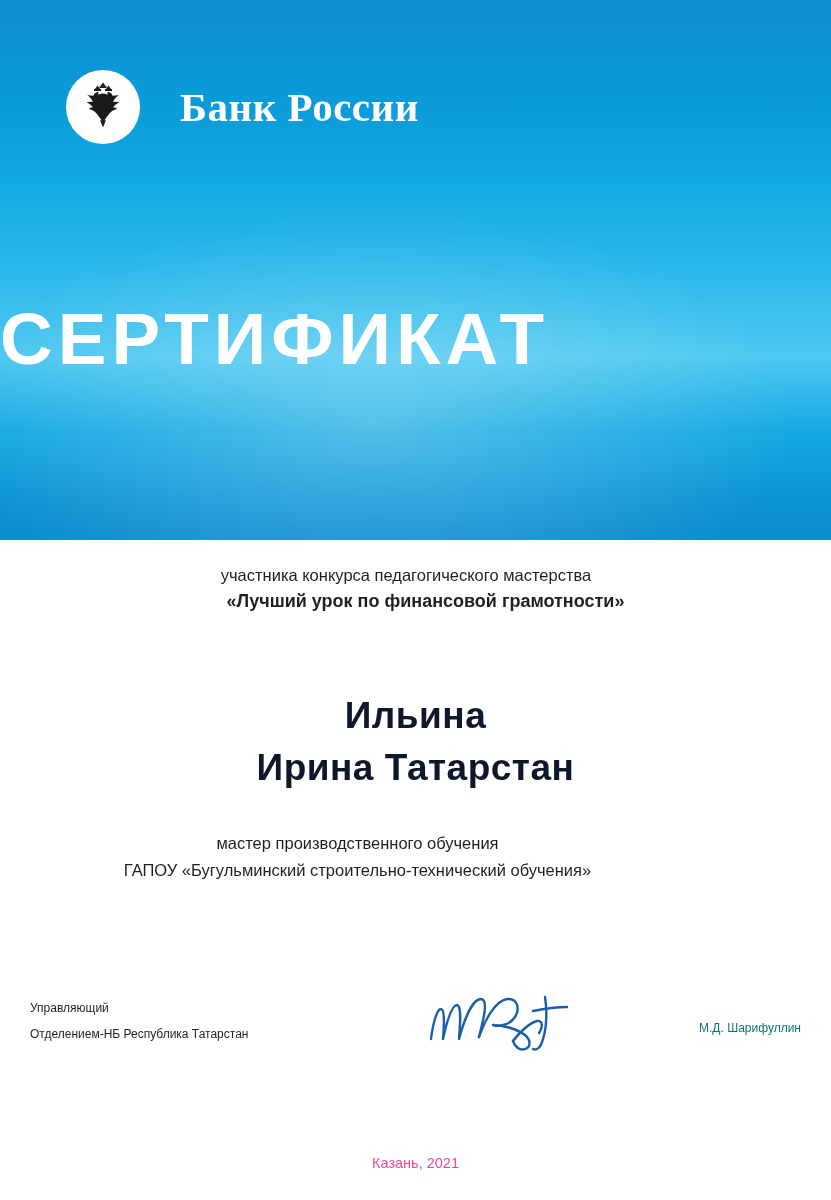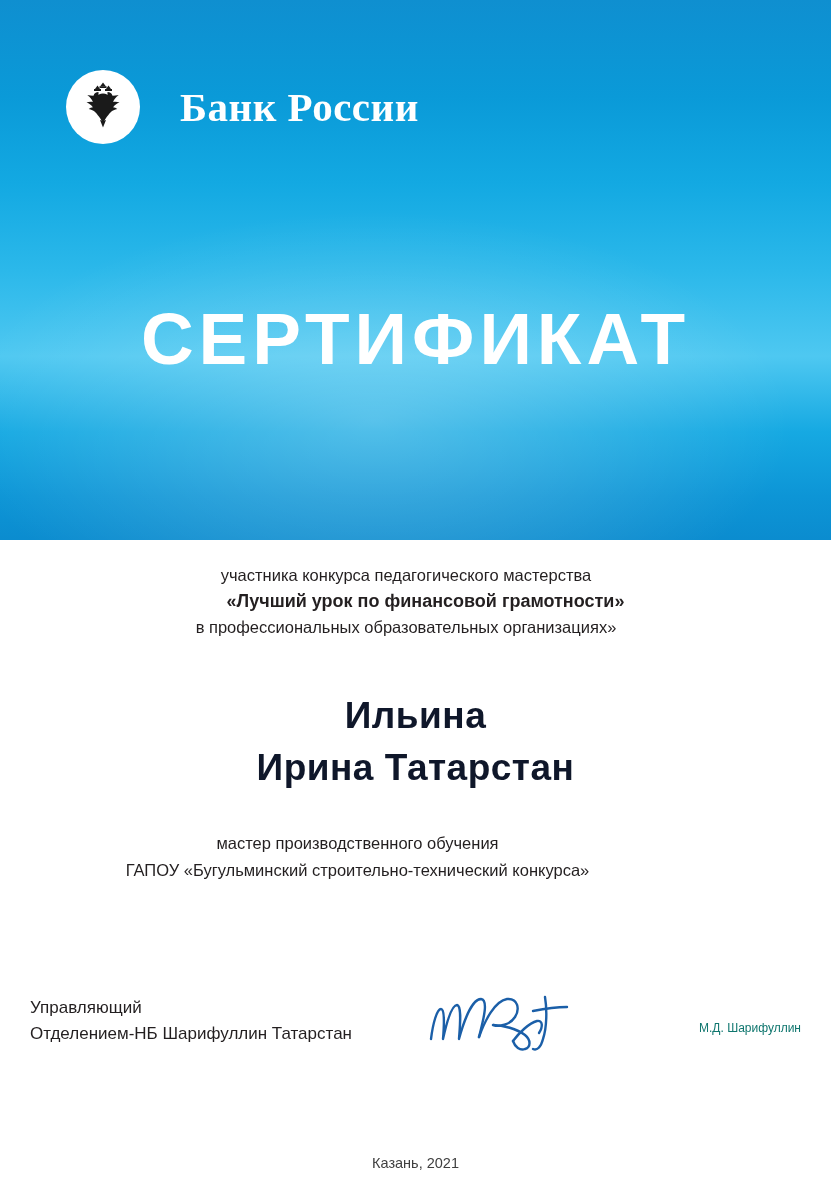--- a/index.html
+++ b/index.html
@@ -75,21 +75,21 @@
     white-space: nowrap;
     margin-left: 24px;
   }
 
   
   .hero-title {
     position: absolute;
     left: 0;
     top: 302px;
     width: 831px;
-    text-align: center;
+    text-align: left;
     color: #ffffff;
     font-size: 73px;
     font-weight: bold;
     letter-spacing: 5px;
     line-height: 1;
     z-index: 3;
     white-space: nowrap;
   }
 
   
@@ -148,21 +148,21 @@
     left: 0;
     top: 455px;
     width: 831px;
     height: 90px;
   }
   .sign-left {
     position: absolute;
     left: 30px;
     top: 0;
     color: #231f20;
-    font-size: 17px;
+    font-size: 12px;
     line-height: 26px;
     text-align: left;
   }
   .sign-mark {
     position: absolute;
     left: 425px;
     top: -8px;
     width: 180px;
     height: 70px;
   }
@@ -174,21 +174,21 @@
     font-size: 12px;
     text-align: right;
   }
 
   .footer {
     position: absolute;
     left: 0;
     top: 615px;
     width: 831px;
     text-align: center;
-    color: #404040;
+    color: #ec4899;
     font-size: 14.5px;
   }
 </style>
 </head>
 <body>
 
 <div class="certificate">
 
   <div class="hero"></div>
 
@@ -216,37 +216,36 @@
     <div class="logo-text">Банк России</div>
   </div>
 
   <div class="hero-title">СЕРТИФИКАТ</div>
 
   <div class="body-area">
 
     <div class="intro">
       <div>участника конкурса педагогического мастерства</div>
       <div class="line-bold">«Лучший урок по финансовой грамотности»</div>
-      <div>в профессиональных образовательных организациях»</div>
     </div>
 
     <div class="recipient">
       <div>Ильина</div>
       <div>Ирина Татарстан</div>
     </div>
 
     <div class="role">
       <div>мастер производственного обучения</div>
-      <div>ГАПОУ «Бугульминский строительно-технический конкурса»</div>
+      <div>ГАПОУ «Бугульминский строительно-технический обучения»</div>
     </div>
 
     <div class="sign-row">
       <div class="sign-left">
         <div>Управляющий</div>
-        <div>Отделением-НБ Шарифуллин Татарстан</div>
+        <div>Отделением-НБ Республика Татарстан</div>
       </div>
 
       <div class="sign-mark">
         <svg width="180" height="70" viewBox="0 0 180 70" aria-hidden="true">
           <g fill="none" stroke="#1b5fa8" stroke-width="2.4" stroke-linecap="round" stroke-linejoin="round">
             <path d="M6 52 C8 36 12 22 16 22 C20 22 19 40 18 52 C22 34 27 18 32 18 C37 19 35 38 34 52 C40 30 48 12 56 12 C64 13 58 34 54 50"></path>
             <path d="M54 50 C60 33 70 14 82 12 C93 11 95 22 90 30 C85 38 74 40 68 38 C78 38 92 42 100 48 C106 53 106 60 100 62 C95 64 90 60 88 54"></path>
             <path d="M88 54 C94 46 104 36 112 34 C118 33 118 40 114 46"></path>
             <path d="M108 24 C118 22 130 20 142 20"></path>
             <path d="M120 10 C122 22 122 40 118 52 C116 60 112 64 108 62"></path>

